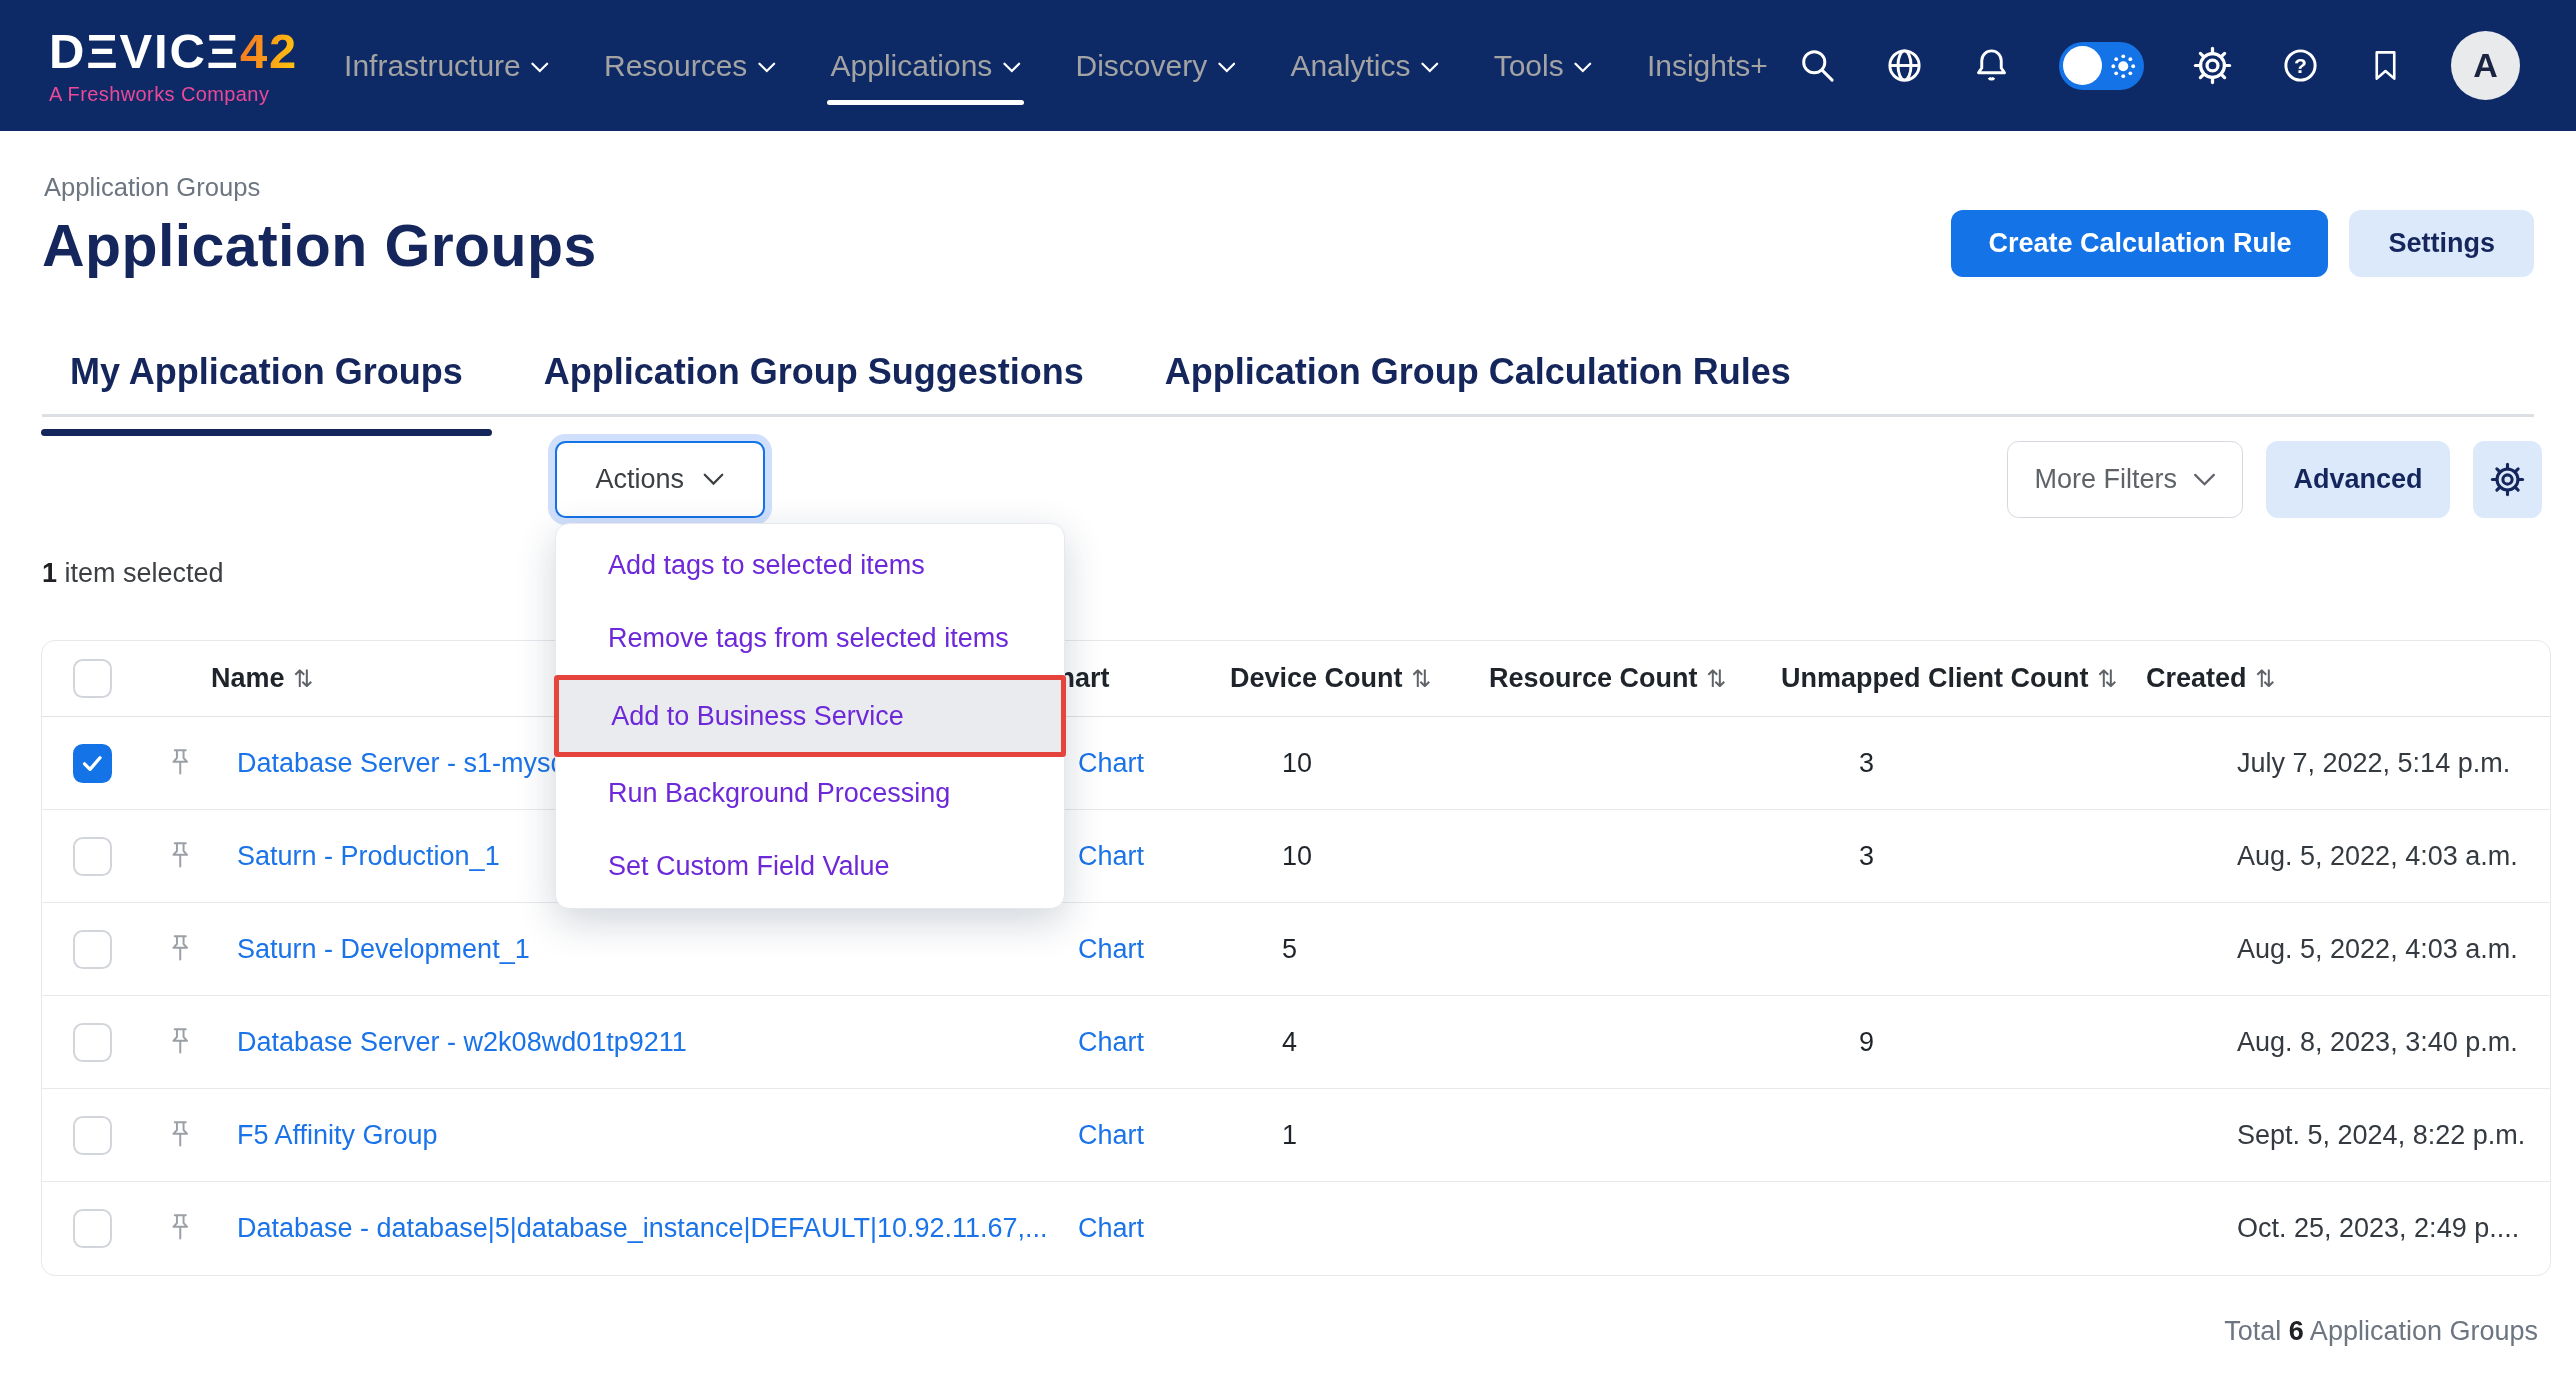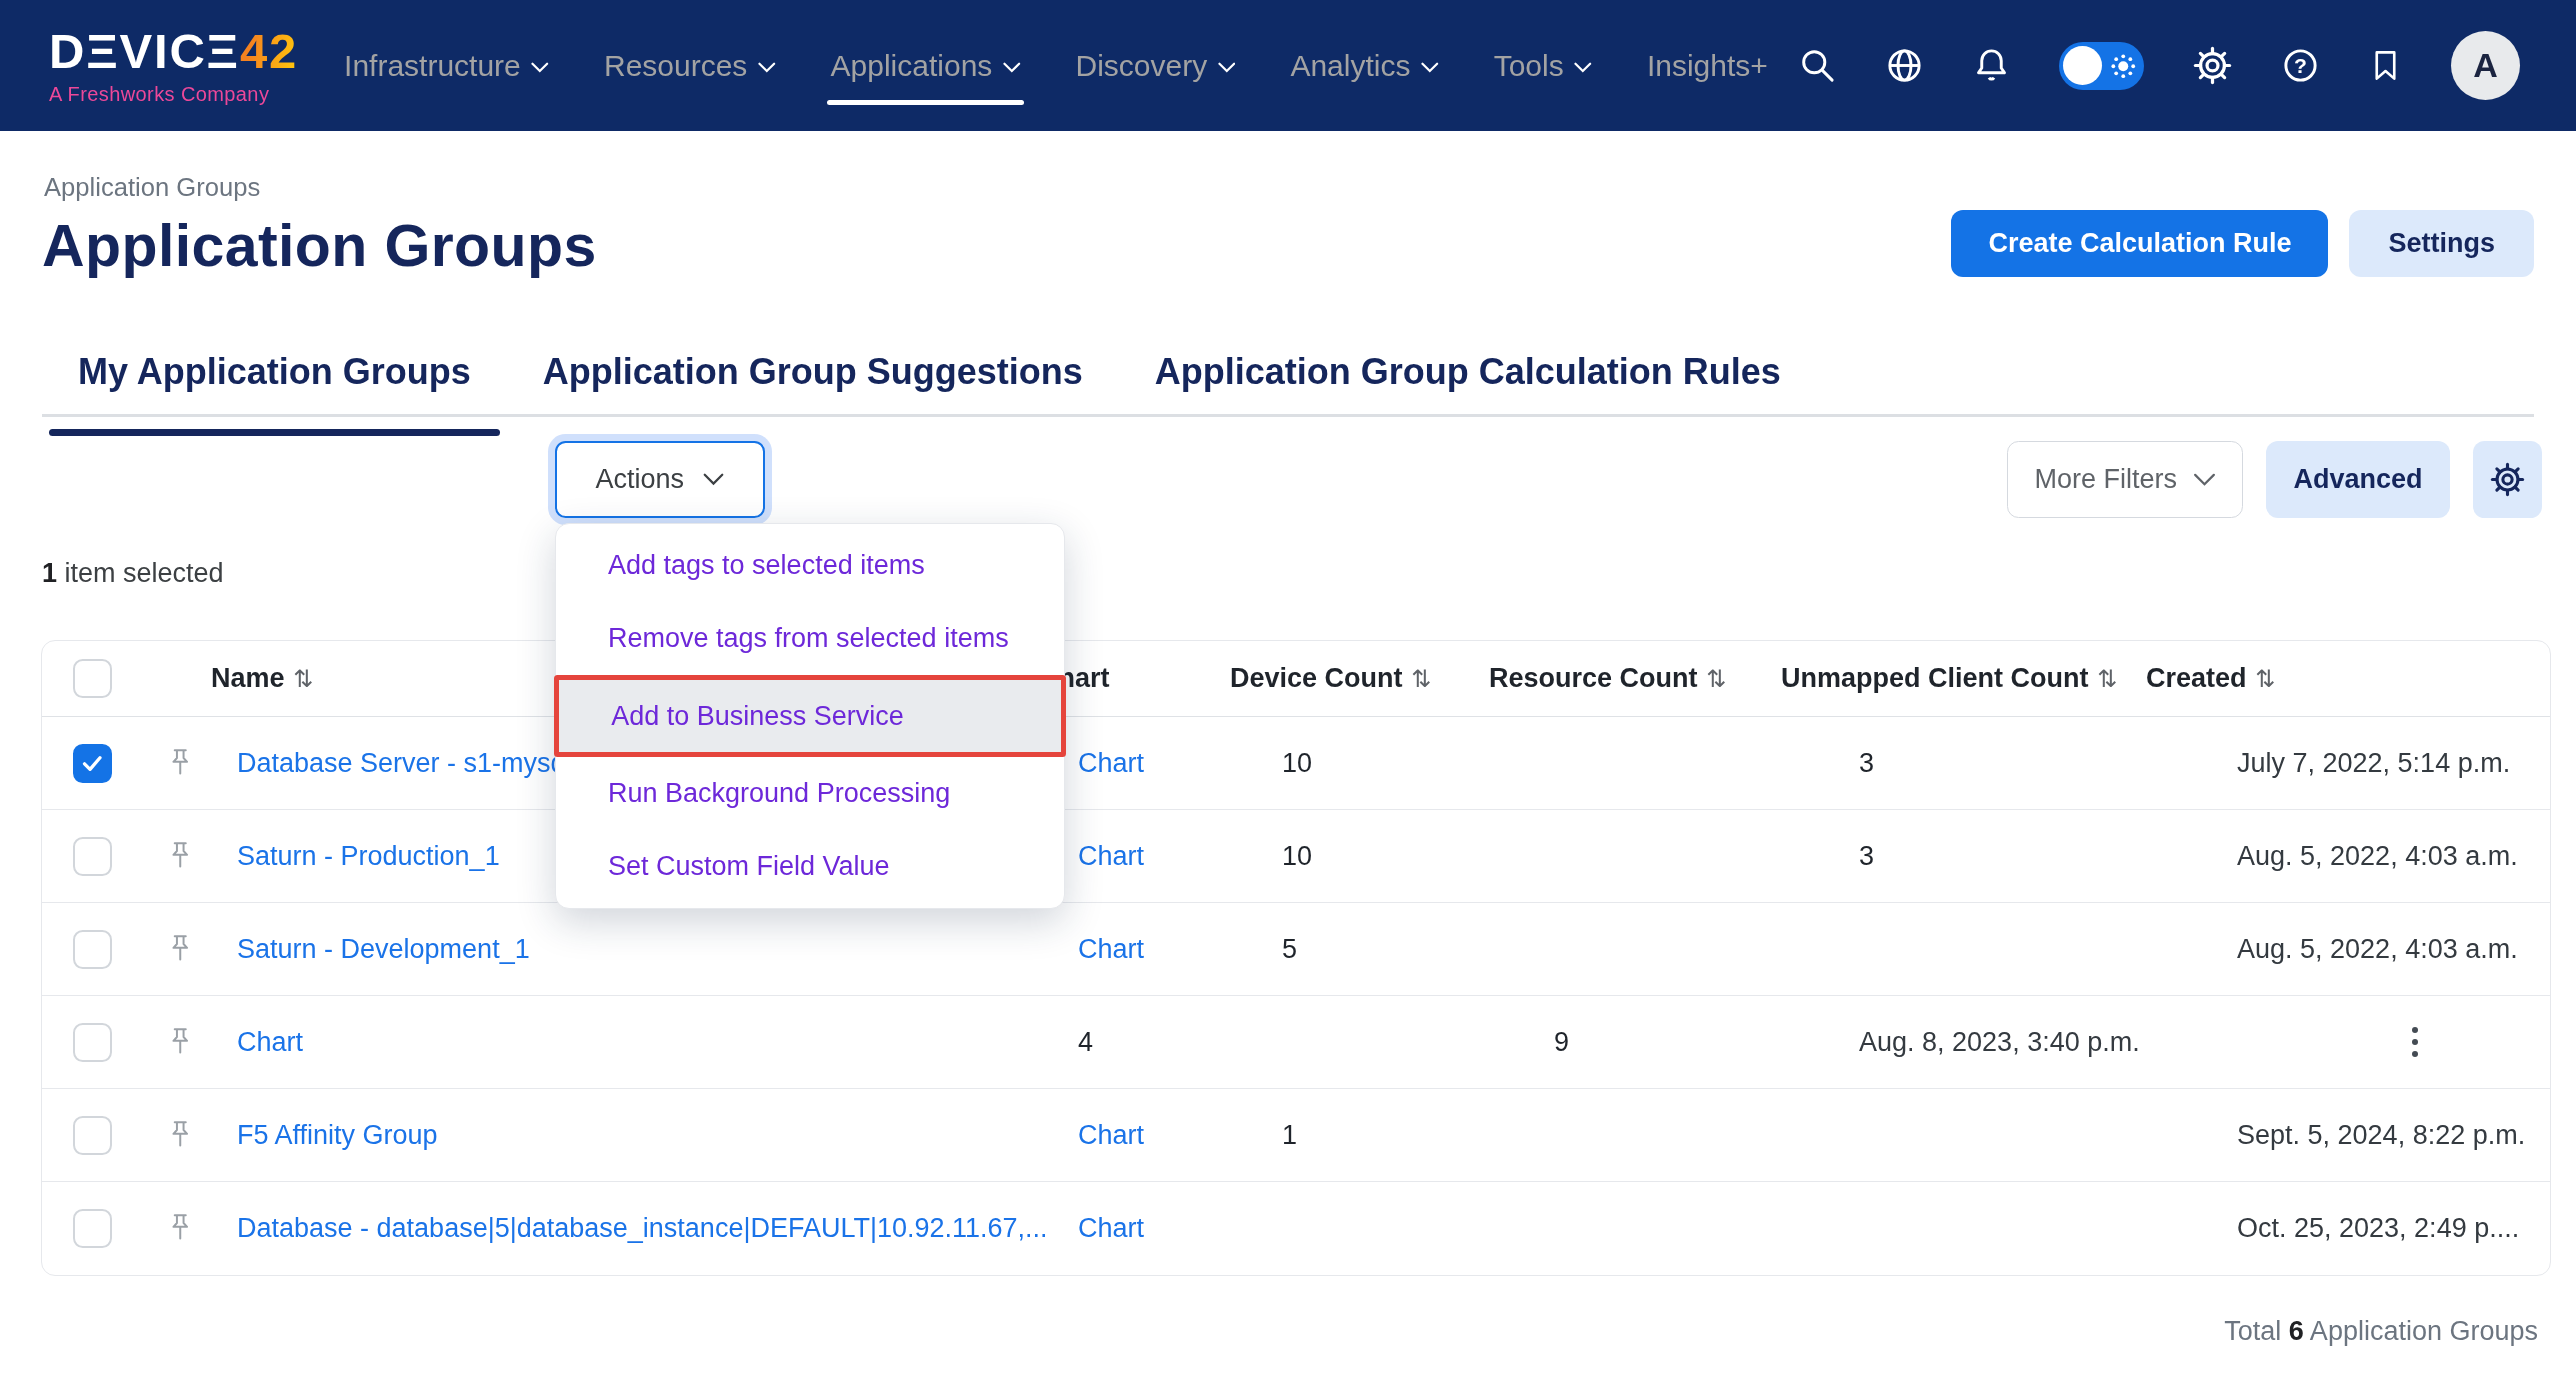--- a/index.html
+++ b/index.html
@@ -39,21 +39,21 @@
   .breadcrumb{position:absolute;left:44px;top:173px;font-size:25.6px;color:#6c7580;}
   .page-title{position:absolute;left:42px;top:212px;font-size:59px;font-weight:bold;color:var(--navy);letter-spacing:0.4px;}
   .header-buttons{position:absolute;right:42px;top:210px;display:flex;gap:21px;}
   .btn{display:flex;align-items:center;justify-content:center;height:67px;border-radius:12px;
     font-size:27px;font-weight:bold;cursor:pointer;border:none;font-family:inherit;}
   .btn-primary{background:var(--accent);color:#fff;padding:0 37px;}
   .btn-light{background:var(--light-blue);color:var(--navy);padding:0 39px;}
 
   
   .tabs-line{position:absolute;left:42px;right:42px;top:414px;height:2.6px;background:#dcdfe3;}
-  .tabs{position:absolute;left:49px;top:351px;display:flex;gap:14px;}
+  .tabs{position:absolute;left:41px;top:351px;display:flex;gap:23px;}
   .tab{position:relative;padding:0 29px 41px 29px;font-size:36px;font-weight:bold;color:var(--navy);cursor:pointer;white-space:nowrap;}
   .tab.active::after{content:"";position:absolute;left:0;right:0;bottom:-1.8px;height:7px;background:var(--navy);border-radius:3.5px;}
 
   
   .search-box{position:absolute;left:41px;top:441px;width:479px;height:77px;border:1.8px solid var(--border);
     border-radius:11.5px;display:flex;align-items:center;padding:0 21px;background:#fff;}
   .search-box input{border:none;outline:none;flex:1;font-size:27px;color:#3c4043;margin-left:16px;font-family:inherit;min-width:0;}
   .search-box input::placeholder{color:#5f6368;opacity:1;}
   .actions-btn{position:absolute;left:555px;top:441px;width:210px;height:77px;border:2.6px solid var(--accent);
     border-radius:10.6px;background:#fff;display:flex;align-items:center;justify-content:center;gap:19.4px;
@@ -367,20 +367,21 @@
             <i></i>
           </div>
         </div>
         <div class="tgrid trow">
           <div class="cb"></div>
           <div class="pin">
             <svg width="26.5" height="35" viewBox="0 0 24 30" fill="none" stroke="currentColor" stroke-width="1.8" stroke-linejoin="round" stroke-linecap="round">
               <path d="M7 3h10M9 3v7l-3.2 3.5h12.4L15 10V3M12 13.5V24"></path>
             </svg>
           </div>
+          <div class="cell link name-cell">Database Server - w2k08wd01tp9211</div>
           <div class="cell link">Chart</div>
           <div class="cell">4</div>
           <div class="cell"></div>
           <div class="cell">9</div>
           <div class="cell date">Aug. 8, 2023, 3:40 p.m.</div>
           <div class="kebab">
             <i></i>
             <i></i>
             <i></i>
           </div>

